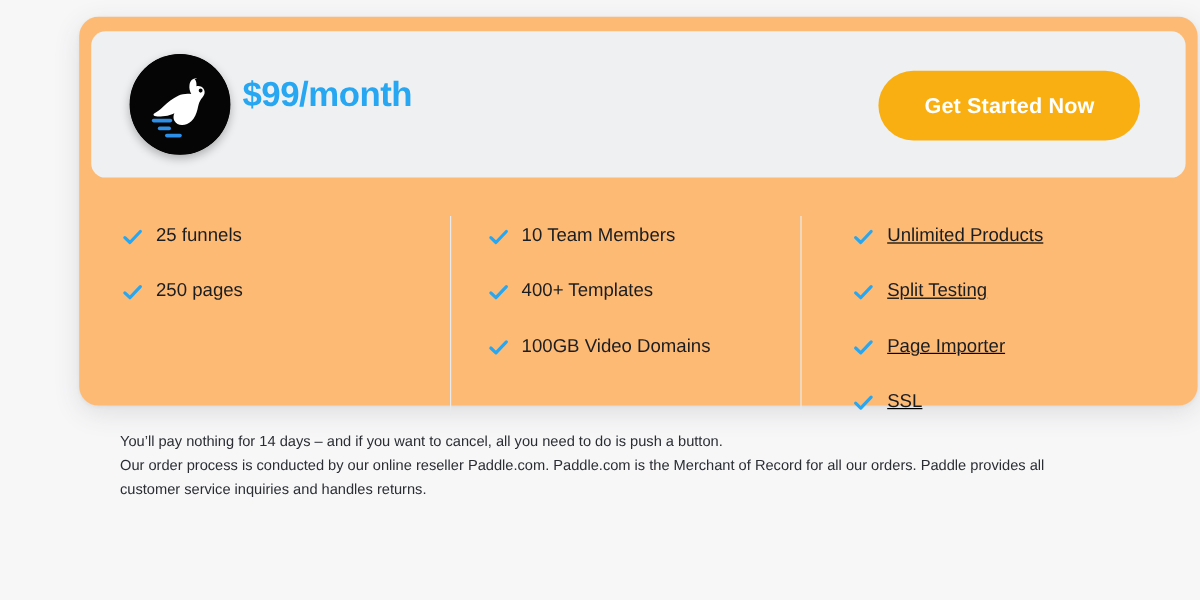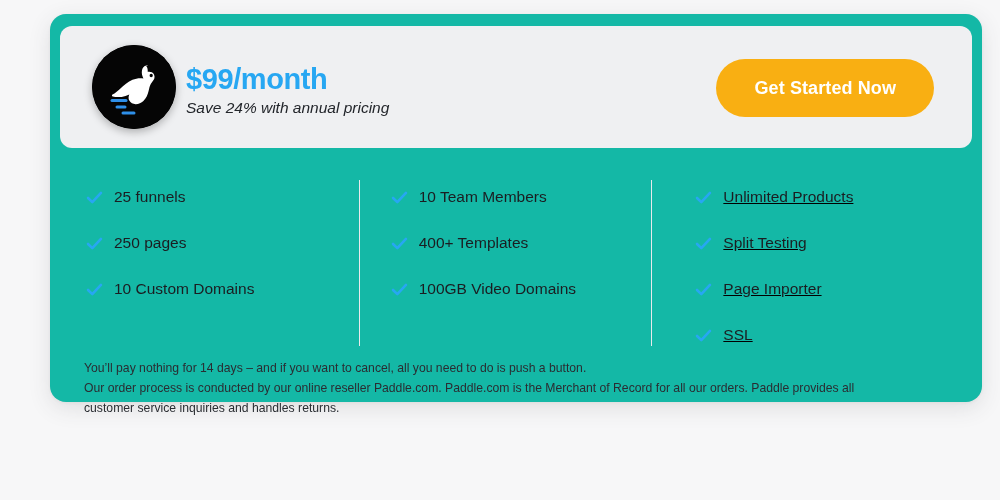--- a/index.html
+++ b/index.html
@@ -18,25 +18,25 @@
   .page {
     position: relative;
     width: 1000px;
     height: 500px;
     background: #f7f7f8;
   }
 
   
   .pricing-card {
     position: absolute;
-    left: 50px;
+    left: 66px;
     top: 14px;
     width: 932px;
-    height: 388px;
-    background: #14b8a6;
+    height: 324px;
+    background: #fdba74;
     border-radius: 16px;
     box-shadow: 0 6px 22px rgba(60, 64, 72, 0.13),
                 0 1px 3px rgba(60, 64, 72, 0.06);
     box-sizing: border-box;
   }
 
   
   .plan-header {
     position: absolute;
     left: 10px;
@@ -191,46 +191,39 @@
           <g stroke="#2e8fe8" stroke-width="3" stroke-linecap="round">
             <line x1="20" y1="55.5" x2="34" y2="55.5"></line>
             <line x1="25" y1="62" x2="33" y2="62"></line>
             <line x1="31" y1="68" x2="42" y2="68"></line>
           </g>
         </svg>
       </div>
 
       <div class="price-block">
         <div class="price-main">$99/month</div>
-        <div class="price-sub">Save 24% with annual pricing</div>
       </div>
 
       <button class="cta-button">Get Started Now</button>
     </div>
 
     <div class="features">
 
       <div class="feature-column">
         <div class="feature-item">
           <svg class="check-icon" viewBox="0 0 20 20">
               <path d="M2.4 10.6 L7.4 15.4 L17.6 4.6" fill="none" stroke="#27a7f2" stroke-width="3.1" stroke-linecap="round" stroke-linejoin="round"></path>
             </svg>
           <span class="feature-label">25 funnels</span>
         </div>
         <div class="feature-item">
           <svg class="check-icon" viewBox="0 0 20 20">
               <path d="M2.4 10.6 L7.4 15.4 L17.6 4.6" fill="none" stroke="#27a7f2" stroke-width="3.1" stroke-linecap="round" stroke-linejoin="round"></path>
             </svg>
           <span class="feature-label">250 pages</span>
-        </div>
-        <div class="feature-item">
-          <svg class="check-icon" viewBox="0 0 20 20">
-              <path d="M2.4 10.6 L7.4 15.4 L17.6 4.6" fill="none" stroke="#27a7f2" stroke-width="3.1" stroke-linecap="round" stroke-linejoin="round"></path>
-            </svg>
-          <span class="feature-label">10 Custom Domains</span>
         </div>
       </div>
 
       <div class="feature-column">
         <div class="feature-item">
           <svg class="check-icon" viewBox="0 0 20 20">
               <path d="M2.4 10.6 L7.4 15.4 L17.6 4.6" fill="none" stroke="#27a7f2" stroke-width="3.1" stroke-linecap="round" stroke-linejoin="round"></path>
             </svg>
           <span class="feature-label">10 Team Members</span>
         </div>

